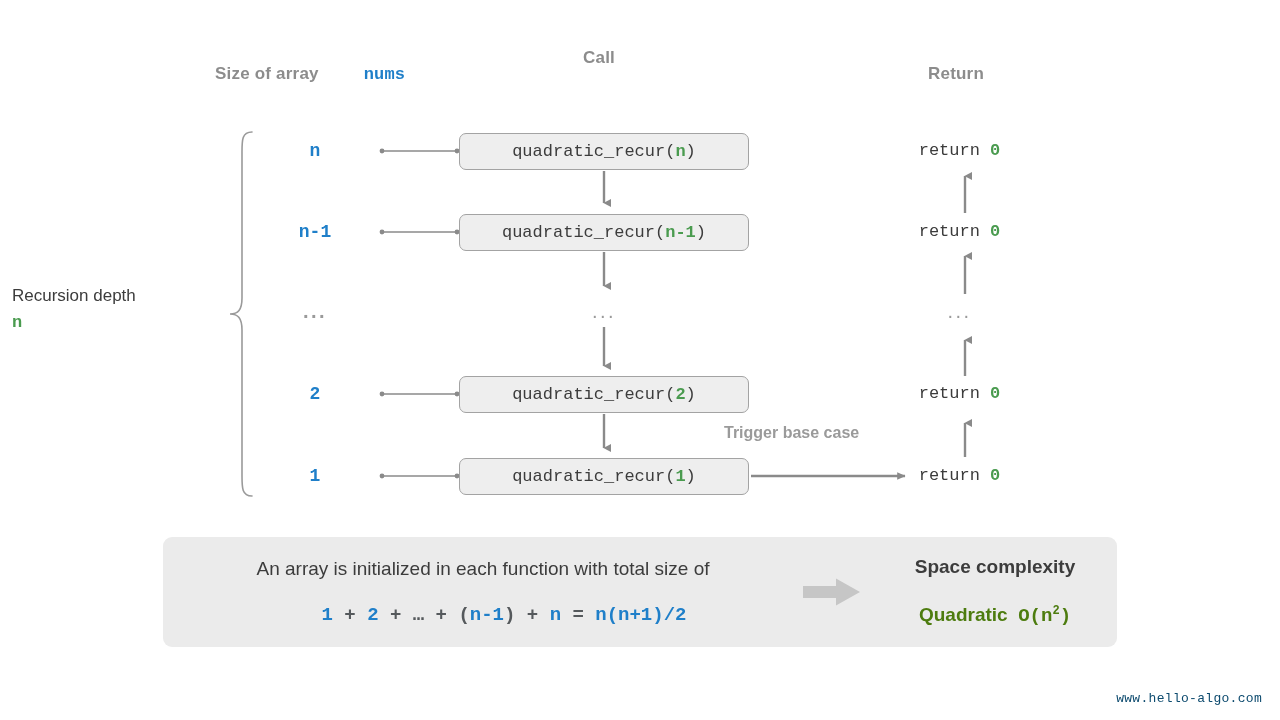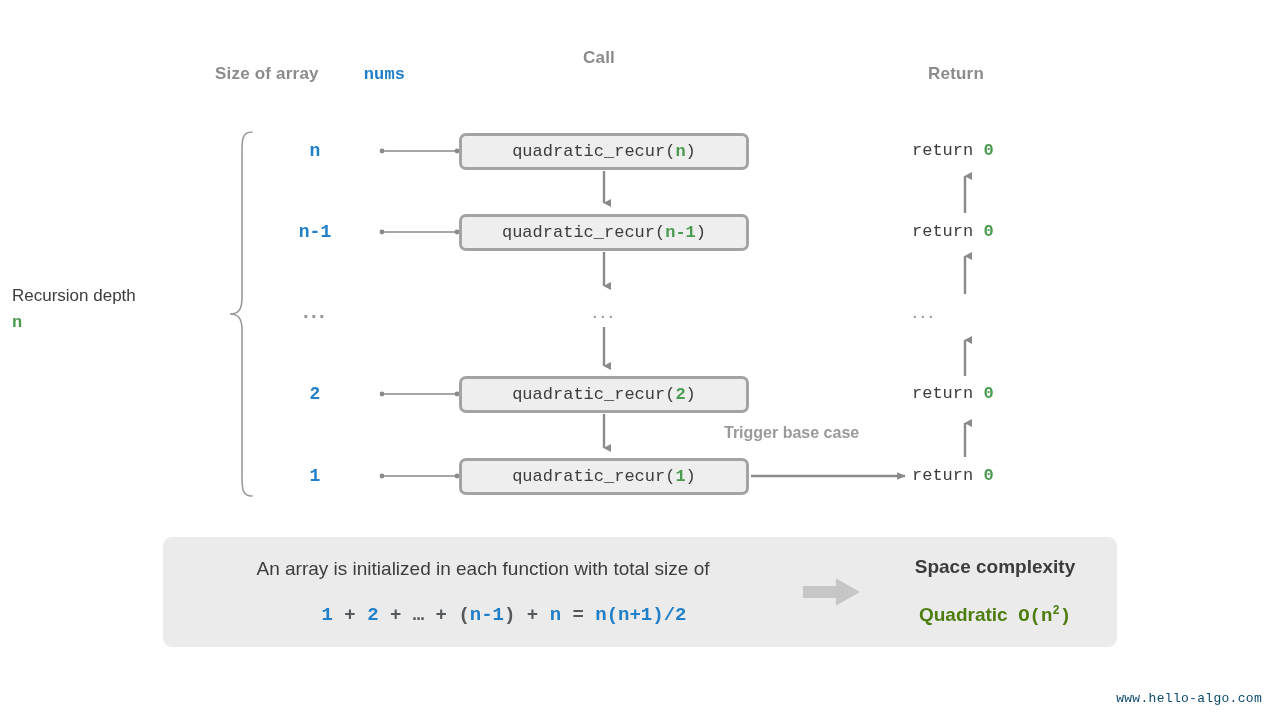--- a/index.html
+++ b/index.html
@@ -85,21 +85,21 @@
   }
 
   .call-box {
     position: absolute;
     left: 459px;
     top: 2px;
     width: 290px;
     height: 37px;
     box-sizing: border-box;
     background: #eeeeee;
-    border: 3px solid #a3a3a3;
+    border: 1px solid #a3a3a3;
     border-radius: 7px;
     display: flex;
     align-items: center;
     justify-content: center;
     font-family: "Liberation Mono", monospace;
     font-size: 17px;
     color: #3c3c3c;
     white-space: pre;
   }
   .call-box .arg { color: #4a9b4f; font-weight: bold; }
@@ -112,23 +112,23 @@
     height: 40px;
     line-height: 40px;
     text-align: center;
     color: #9a9a9a;
     font-size: 20px;
     letter-spacing: 2.5px;
   }
 
   .ret-cell {
     position: absolute;
-    left: 912px;
+    left: 872px;
     width: 175px;
-    text-align: left;
+    text-align: center;
     font-family: "Liberation Mono", monospace;
     font-size: 17px;
     color: #3c3c3c;
     line-height: 40px;
     white-space: pre;
   }
   .ret-cell .val { color: #4a9b4f; font-weight: bold; }
   .ret-cell.dots {
     color: #9a9a9a;
     font-family: "Liberation Sans", sans-serif;

